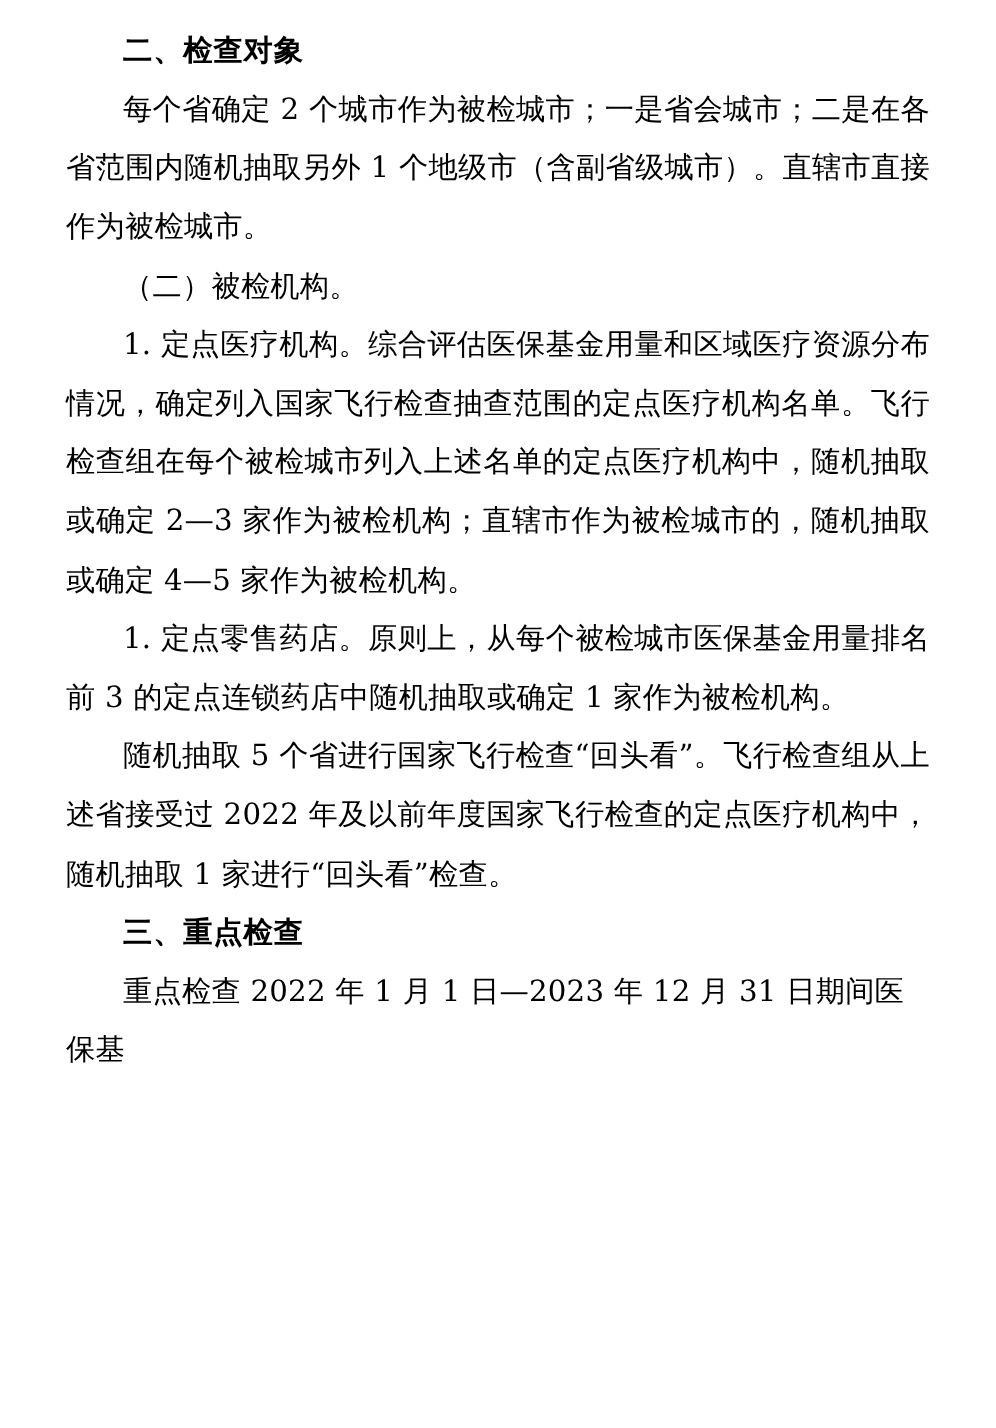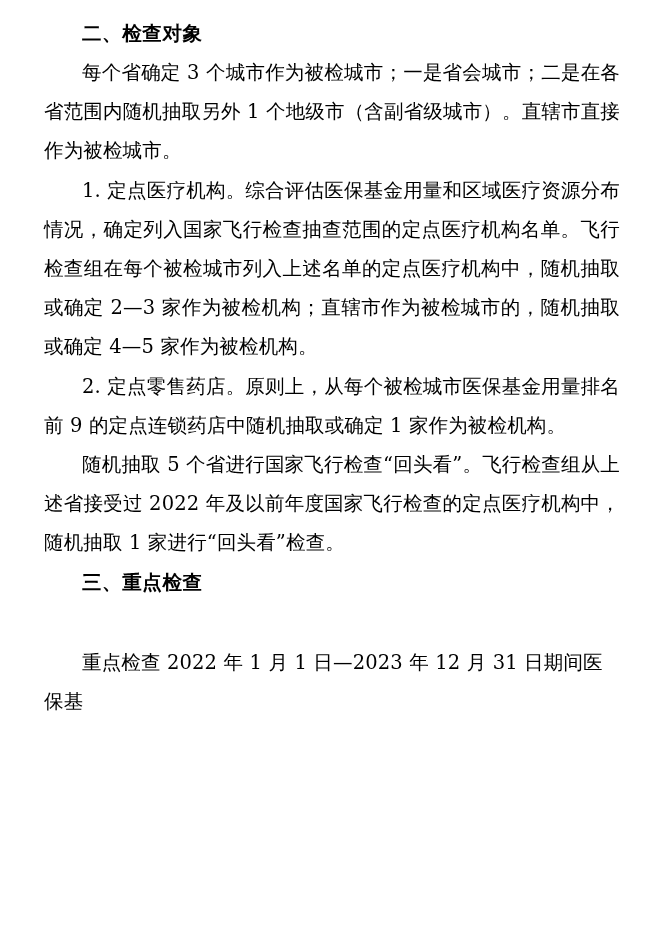--- a/index.html
+++ b/index.html
@@ -39,38 +39,38 @@
   .para {
     font-size: 19.5px;
     line-height: 39.2px;
     letter-spacing: 0.15px;
     text-align: justify;
     text-justify: inter-ideograph;
     text-indent: 38px;
   }
   .para.last {
     text-align: left;
-    margin-top: 41px;
   }
 </style>
 </head>
 <body>
 
 <div class="page">
   <div class="doc-body">
 
     <p class="heading">二、检查对象</p>
 
 
-    <p class="para">每个省确定 3 个城市作为被检城市；一是省会城市；二是在各省范围内随机抽取另外 1 个地级市（含副省级城市）。直辖市直接作为被检城市。</p>
+    <p class="para">每个省确定 2 个城市作为被检城市；一是省会城市；二是在各省范围内随机抽取另外 1 个地级市（含副省级城市）。直辖市直接作为被检城市。</p>
 
+    <p class="para">（二）被检机构。</p>
 
     <p class="para">1. 定点医疗机构。综合评估医保基金用量和区域医疗资源分布情况，确定列入国家飞行检查抽查范围的定点医疗机构名单。飞行检查组在每个被检城市列入上述名单的定点医疗机构中，随机抽取或确定 2—3 家作为被检机构；直辖市作为被检城市的，随机抽取或确定 4—5 家作为被检机构。</p>
 
-    <p class="para">2. 定点零售药店。原则上，从每个被检城市医保基金用量排名前 9 的定点连锁药店中随机抽取或确定 1 家作为被检机构。</p>
+    <p class="para">1. 定点零售药店。原则上，从每个被检城市医保基金用量排名前 3 的定点连锁药店中随机抽取或确定 1 家作为被检机构。</p>
 
 
     <p class="para">随机抽取 5 个省进行国家飞行检查“回头看”。飞行检查组从上述省接受过 2022 年及以前年度国家飞行检查的定点医疗机构中，随机抽取 1 家进行“回头看”检查。</p>
 
 
 
     <p class="heading">三、重点检查</p>
 
     <p class="para last">重点检查 2022 年 1 月 1 日—2023 年 12 月 31 日期间医保基</p>
 

